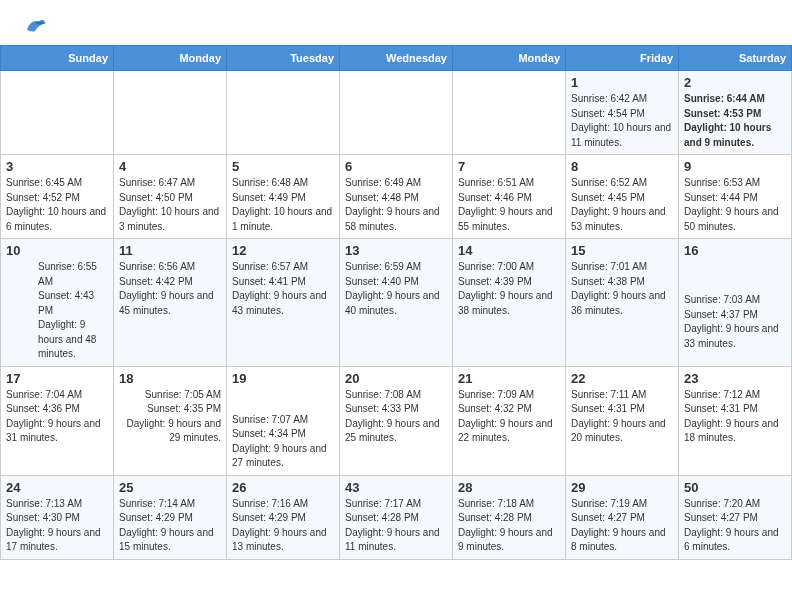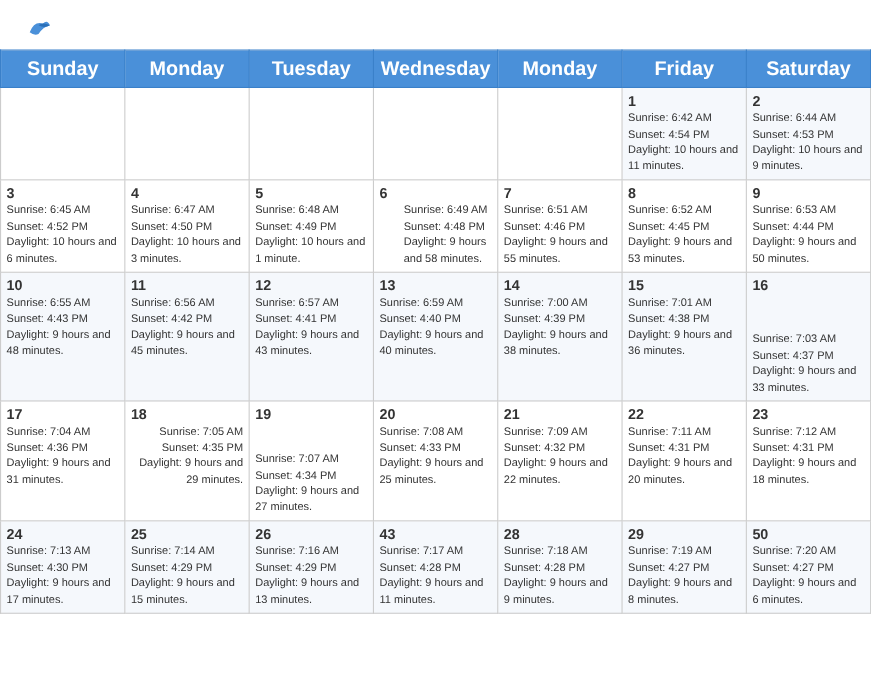--- a/index.html
+++ b/index.html
@@ -15,24 +15,24 @@
     
     .title-section { text-align: right; }
     .month-title { font-size: 36px; font-weight: bold; color: #333; }
     .location { font-size: 15px; color: #555; margin-top: 2px; }
     
     .calendar { width: 100%; border-collapse: collapse; margin: 5px 0; }
     
     .calendar thead th {
       background: #4a90d9;
       color: #fff;
-      font-size: 18px;
+      font-size: 11px;
       font-weight: bold;
       padding: 6px 5px;
-      text-align: center;
+      text-align: right;
       border: 1px solid #3a80c9;
     }
     
     .calendar tbody td {
       vertical-align: top;
       border: 1px solid #ccc;
       padding: 4px 5px;
       font-size: 10.5px;
       color: #333;
       width: 113px;
@@ -92,21 +92,21 @@
         <td class="empty-cell"></td>
         <td class="empty-cell"></td>
         <td>
           <span class="day-number">1</span>
           <div class="day-info" style="white-space: pre-line;">Sunrise: 6:42 AM
 Sunset: 4:54 PM
 Daylight: 10 hours and 11 minutes.</div>
         </td>
         <td>
           <span class="day-number">2</span>
-          <div class="day-info" style="white-space: pre-line;">Sunrise: 6:44 AM
+          <div class="day-info" style="white-space: pre-line; font-weight: bold;">Sunrise: 6:44 AM
 Sunset: 4:53 PM
 Daylight: 10 hours and 9 minutes.</div>
         </td>
       </tr>
       <tr>
         <td>
           <span class="day-number">3</span>
           <div class="day-info" style="white-space: pre-line;">Sunrise: 6:45 AM
 Sunset: 4:52 PM
 Daylight: 10 hours and 6 minutes.</div>
@@ -118,21 +118,21 @@
 Daylight: 10 hours and 3 minutes.</div>
         </td>
         <td>
           <span class="day-number">5</span>
           <div class="day-info" style="white-space: pre-line;">Sunrise: 6:48 AM
 Sunset: 4:49 PM
 Daylight: 10 hours and 1 minute.</div>
         </td>
         <td>
           <span class="day-number">6</span>
-          <div class="day-info" style="white-space: pre-line; margin-left: 22px;">Sunrise: 6:49 AM
+          <div class="day-info" style="white-space: pre-line;">Sunrise: 6:49 AM
 Sunset: 4:48 PM
 Daylight: 9 hours and 58 minutes.</div>
         </td>
         <td>
           <span class="day-number">7</span>
           <div class="day-info" style="white-space: pre-line;">Sunrise: 6:51 AM
 Sunset: 4:46 PM
 Daylight: 9 hours and 55 minutes.</div>
         </td>
         <td>
@@ -144,21 +144,21 @@
         <td>
           <span class="day-number">9</span>
           <div class="day-info" style="white-space: pre-line;">Sunrise: 6:53 AM
 Sunset: 4:44 PM
 Daylight: 9 hours and 50 minutes.</div>
         </td>
       </tr>
       <tr>
         <td>
           <span class="day-number">10</span>
-          <div class="day-info" style="white-space: pre-line;">Sunrise: 6:55 AM
+          <div class="day-info" style="white-space: pre-line; margin-left: 32px;">Sunrise: 6:55 AM
 Sunset: 4:43 PM
 Daylight: 9 hours and 48 minutes.</div>
         </td>
         <td>
           <span class="day-number">11</span>
           <div class="day-info" style="white-space: pre-line;">Sunrise: 6:56 AM
 Sunset: 4:42 PM
 Daylight: 9 hours and 45 minutes.</div>
         </td>
         <td>

